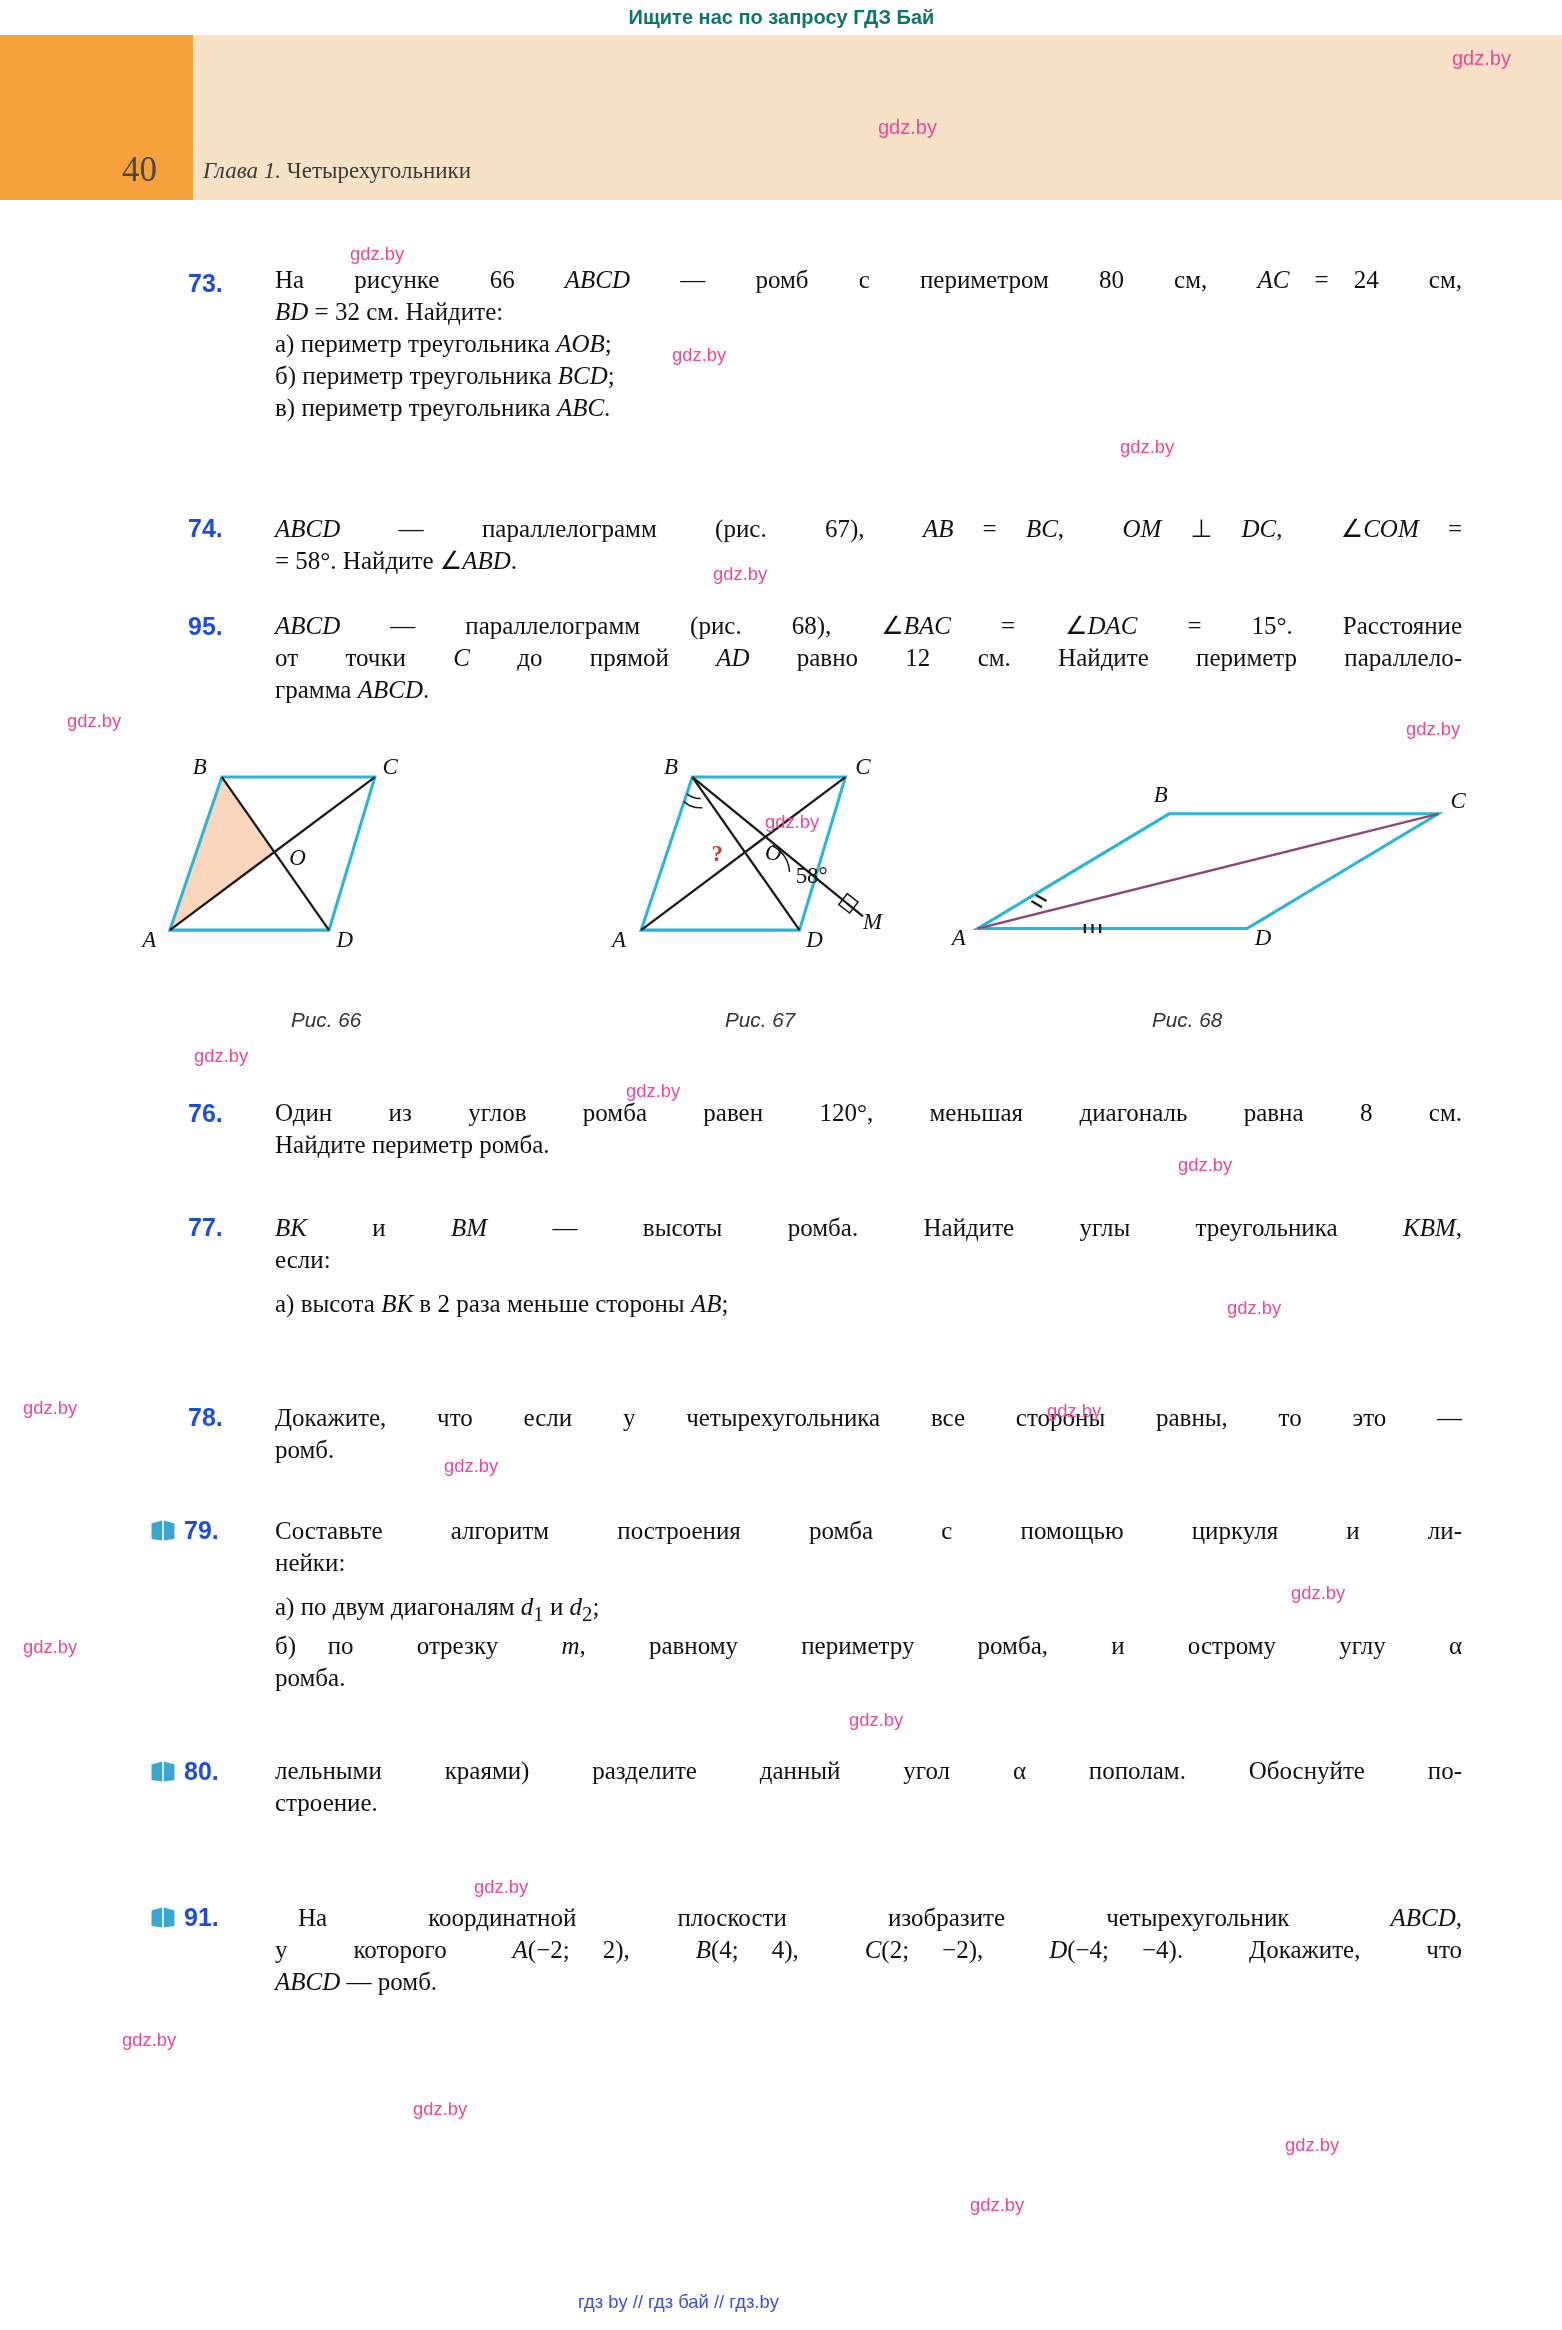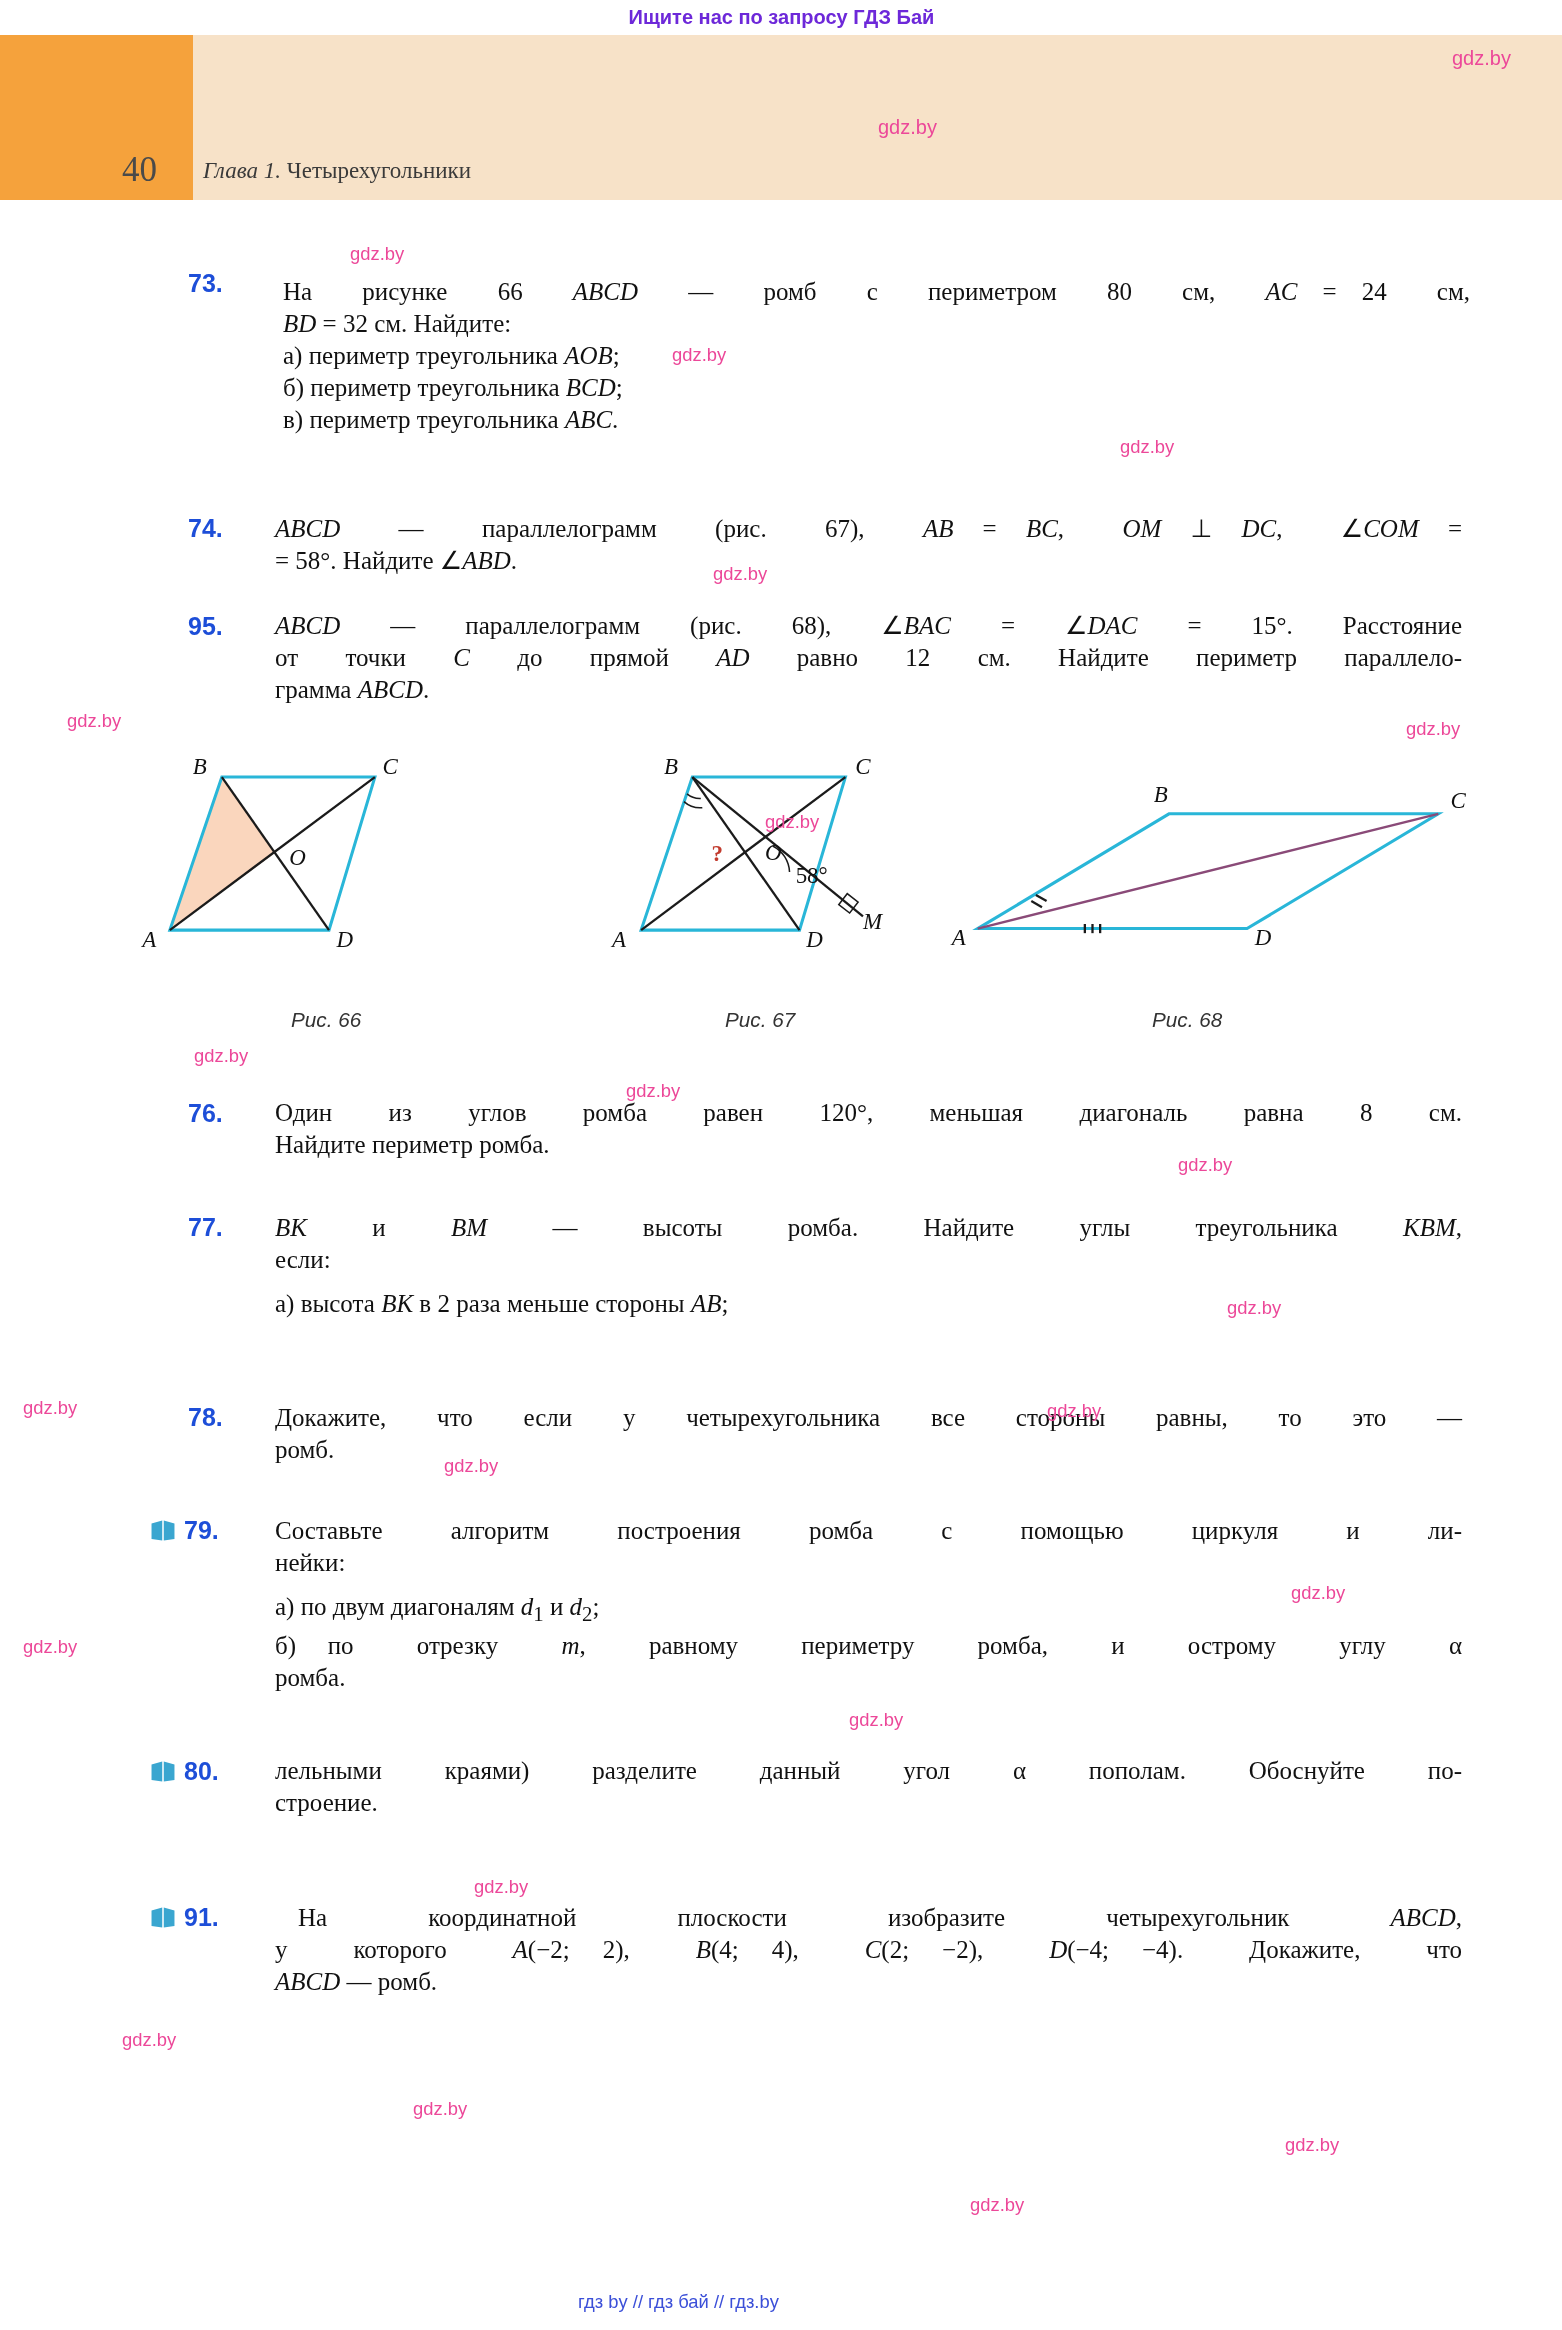--- a/index.html
+++ b/index.html
@@ -6,21 +6,21 @@
   body {
     width:1563px; height:2330px;
     background:#ffffff;
     font-family:"Liberation Serif", serif;
     position:relative;
     overflow:hidden;
   }
   .top-banner {
     position:absolute; top:0; left:0; width:1563px; height:35px;
     text-align:center;
-    color:#6d28d9;
+    color:#0f766e;
     font-family:"Liberation Sans", sans-serif;
     font-weight:bold;
     font-size:20px;
     line-height:35px;
   }
   .header-band {
     position:absolute; top:35px; left:0; width:1563px; height:165px;
     background:#f7e2c8;
   }
   .header-orange {
@@ -82,21 +82,21 @@
 
 <div class="header-band"></div>
 <div class="header-orange"></div>
 <div class="page-number">40</div>
 <div class="chapter-title">
   <i>Глава 1.</i>
   <span>Четырехугольники</span>
 </div>
 
 <div class="tnum" style="top:269px; left:188px; width:69px;">73.</div>
-<div class="tbody" style="top:276px; left:275px; width:1187px;margin-left:8px;">
+<div class="tbody" style="top:264px; left:275px; width:1187px;">
   <div style="text-align:justify; text-align-last:justify;">На&nbsp; рисунке&nbsp; 66&nbsp; <i>ABCD</i>&nbsp; —&nbsp; ромб&nbsp; с&nbsp; периметром&nbsp; 80&nbsp; см,&nbsp; <i>AC</i> = 24&nbsp; см,</div>
   <div><i>BD</i> = 32 см. Найдите:</div>
   <div>а) периметр треугольника <i>AOB</i>;</div>
   <div>б) периметр треугольника <i>BCD</i>;</div>
   <div>в) периметр треугольника <i>ABC</i>.</div>
 </div>
 
 <div class="tnum" style="top:514px; left:188px; width:69px;">74.</div>
 <div class="tbody" style="top:513px; left:275px; width:1187px;">
   <div style="text-align-last:justify;"><i>ABCD</i>&nbsp; —&nbsp; параллелограмм&nbsp; (рис.&nbsp; 67),&nbsp; <i>AB</i> = <i>BC</i>,&nbsp; <i>OM</i> ⊥ <i>DC</i>,&nbsp; ∠<i>COM</i> =</div>

